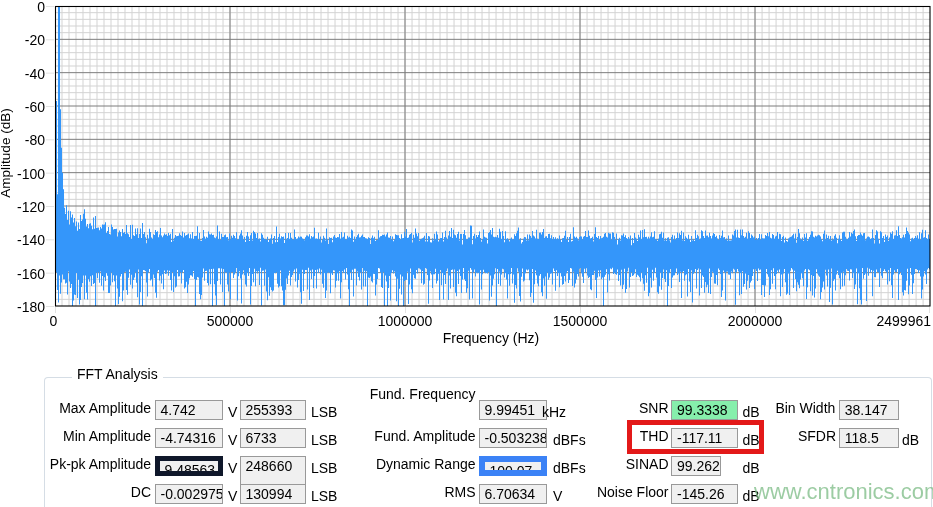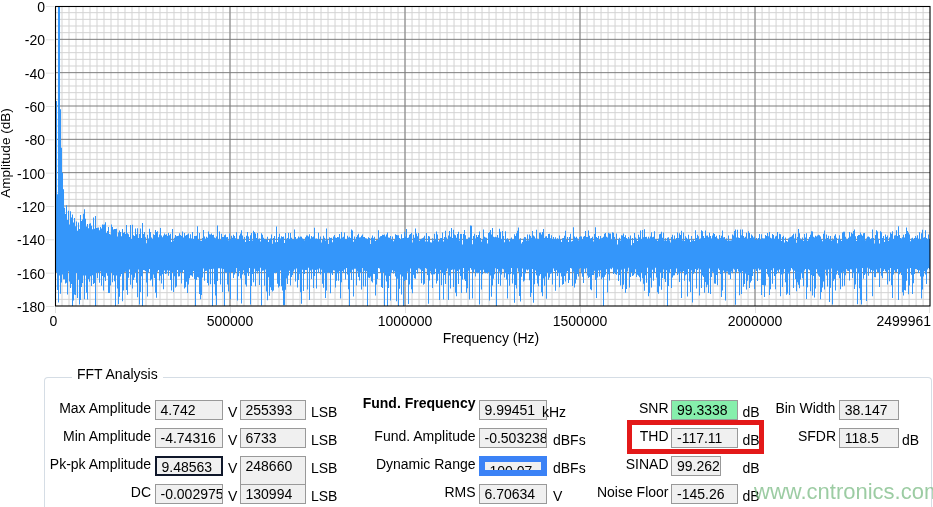--- a/index.html
+++ b/index.html
@@ -35,35 +35,35 @@
 </g>
 </svg>
 <div style="position:absolute;left:44px;top:377px;width:886px;height:140px;border:1px solid #d5dde5;border-bottom:none;border-radius:4px 4px 0 0"></div>
 <div style="position:absolute;left:72px;top:366px;padding:0 5px;background:#fff">FFT Analysis</div>
 <div style="position:absolute;right:782px;top:397.5px;height:20px;line-height:20px;white-space:nowrap">Max Amplitude</div>
 <div style="position:absolute;right:782px;top:426.0px;height:20px;line-height:20px;white-space:nowrap">Min Amplitude</div>
 <div style="position:absolute;right:782px;top:454.2px;height:20px;line-height:20px;white-space:nowrap">Pk-pk Amplitude</div>
 <div style="position:absolute;right:782px;top:482.3px;height:20px;line-height:20px;white-space:nowrap">DC</div>
 <div style="position:absolute;left:154.5px;top:399.5px;width:68px;height:20px;background:#f0f0f0;border:1px solid #999;box-sizing:border-box;line-height:18px;padding-left:5px;overflow:hidden;white-space:nowrap">4.742</div>
 <div style="position:absolute;left:154.5px;top:428.0px;width:68px;height:20px;background:#f0f0f0;border:1px solid #999;box-sizing:border-box;line-height:18px;padding-left:5px;overflow:hidden;white-space:nowrap">-4.74316</div>
-<div style="position:absolute;left:154.5px;top:456.2px;width:68px;height:20px;background:#f0f0f0;border:2px solid #0f172a;box-sizing:border-box;line-height:18px;padding-left:5px;overflow:hidden;white-space:nowrap">9.48563</div>
+<div style="position:absolute;left:154.5px;top:456.2px;width:68px;height:20px;background:#f0f0f0;border:5px solid #0f172a;box-sizing:border-box;line-height:18px;padding-left:5px;overflow:hidden;white-space:nowrap">9.48563</div>
 <div style="position:absolute;left:154.5px;top:484.3px;width:68px;height:20px;background:#f0f0f0;border:1px solid #999;box-sizing:border-box;line-height:18px;padding-left:5px;overflow:hidden;white-space:nowrap">-0.002975</div>
 <div style="position:absolute;left:228px;top:401.5px;height:20px;line-height:20px;white-space:nowrap">V</div>
 <div style="position:absolute;left:228px;top:430.0px;height:20px;line-height:20px;white-space:nowrap">V</div>
 <div style="position:absolute;left:228px;top:458.2px;height:20px;line-height:20px;white-space:nowrap">V</div>
 <div style="position:absolute;left:228px;top:486.3px;height:20px;line-height:20px;white-space:nowrap">V</div>
 <div style="position:absolute;left:239.5px;top:399.5px;width:66px;height:20px;background:#f0f0f0;border:1px solid #999;box-sizing:border-box;line-height:18px;padding-left:5px;overflow:hidden;white-space:nowrap">255393</div>
 <div style="position:absolute;left:239.5px;top:428.0px;width:66px;height:20px;background:#f0f0f0;border:1px solid #999;box-sizing:border-box;line-height:18px;padding-left:5px;overflow:hidden;white-space:nowrap">6733</div>
 <div style="position:absolute;left:239.5px;top:456.2px;width:66px;height:32px;background:#f0f0f0;border:1px solid #999;box-sizing:border-box;line-height:18px;padding-left:5px;overflow:hidden;white-space:nowrap">248660</div>
 <div style="position:absolute;left:239.5px;top:484.3px;width:66px;height:20px;background:#f0f0f0;border:1px solid #999;box-sizing:border-box;line-height:18px;padding-left:5px;overflow:hidden;white-space:nowrap">130994</div>
 <div style="position:absolute;left:311px;top:401.5px;height:20px;line-height:20px;white-space:nowrap">LSB</div>
 <div style="position:absolute;left:311px;top:430.0px;height:20px;line-height:20px;white-space:nowrap">LSB</div>
 <div style="position:absolute;left:311px;top:458.2px;height:20px;line-height:20px;white-space:nowrap">LSB</div>
 <div style="position:absolute;left:311px;top:486.3px;height:20px;line-height:20px;white-space:nowrap">LSB</div>
-<div style="position:absolute;right:457.5px;top:393px;height:20px;line-height:20px;font-weight:bold;white-space:nowrap">Fund. Frequency</div>
+<div style="position:absolute;right:457.5px;top:384px;height:20px;line-height:20px;font-weight:normal;white-space:nowrap">Fund. Frequency</div>
 <div style="position:absolute;right:457.5px;top:426.0px;height:20px;line-height:20px;white-space:nowrap">Fund. Amplitude</div>
 <div style="position:absolute;right:457.5px;top:454.2px;height:20px;line-height:20px;white-space:nowrap">Dynamic Range</div>
 <div style="position:absolute;right:457.5px;top:482.3px;height:20px;line-height:20px;white-space:nowrap">RMS</div>
 <div style="position:absolute;left:478.5px;top:399.5px;width:68.5px;height:20px;background:#f0f0f0;border:1px solid #999;box-sizing:border-box;line-height:18px;padding-left:5px;overflow:hidden;white-space:nowrap">9.99451</div>
 <div style="position:absolute;left:478.5px;top:428.0px;width:68.5px;height:20px;background:#f0f0f0;border:1px solid #999;box-sizing:border-box;line-height:18px;padding-left:5px;overflow:hidden;white-space:nowrap">-0.503238</div>
 <div style="position:absolute;left:478.5px;top:456.2px;width:68.5px;height:20px;background:#f0f0f0;border:6px solid #3b82f6;box-sizing:border-box;line-height:18px;padding-left:5px;overflow:hidden;white-space:nowrap">100.07</div>
 <div style="position:absolute;left:478.5px;top:484.3px;width:68.5px;height:20px;background:#f0f0f0;border:1px solid #999;box-sizing:border-box;line-height:18px;padding-left:5px;overflow:hidden;white-space:nowrap">6.70634</div>
 <div style="position:absolute;left:542px;top:401.5px;height:20px;line-height:20px;white-space:nowrap">kHz</div>
 <div style="position:absolute;left:553px;top:430.0px;height:20px;line-height:20px;white-space:nowrap">dBFs</div>
 <div style="position:absolute;left:553px;top:458.2px;height:20px;line-height:20px;white-space:nowrap">dBFs</div>

